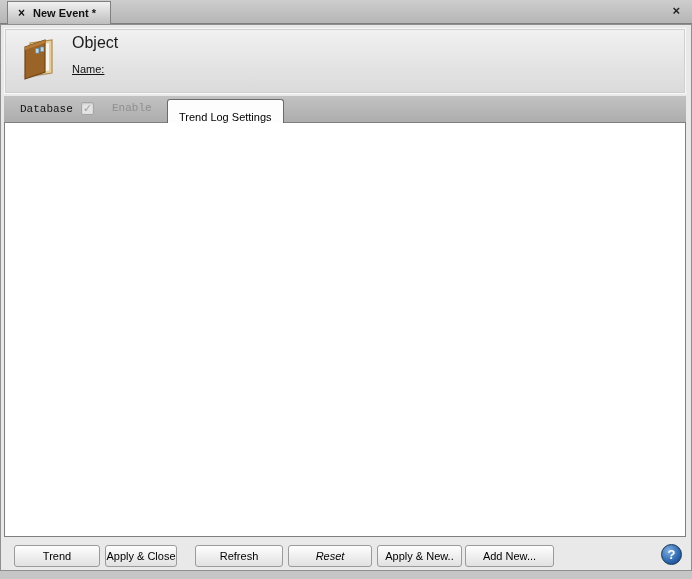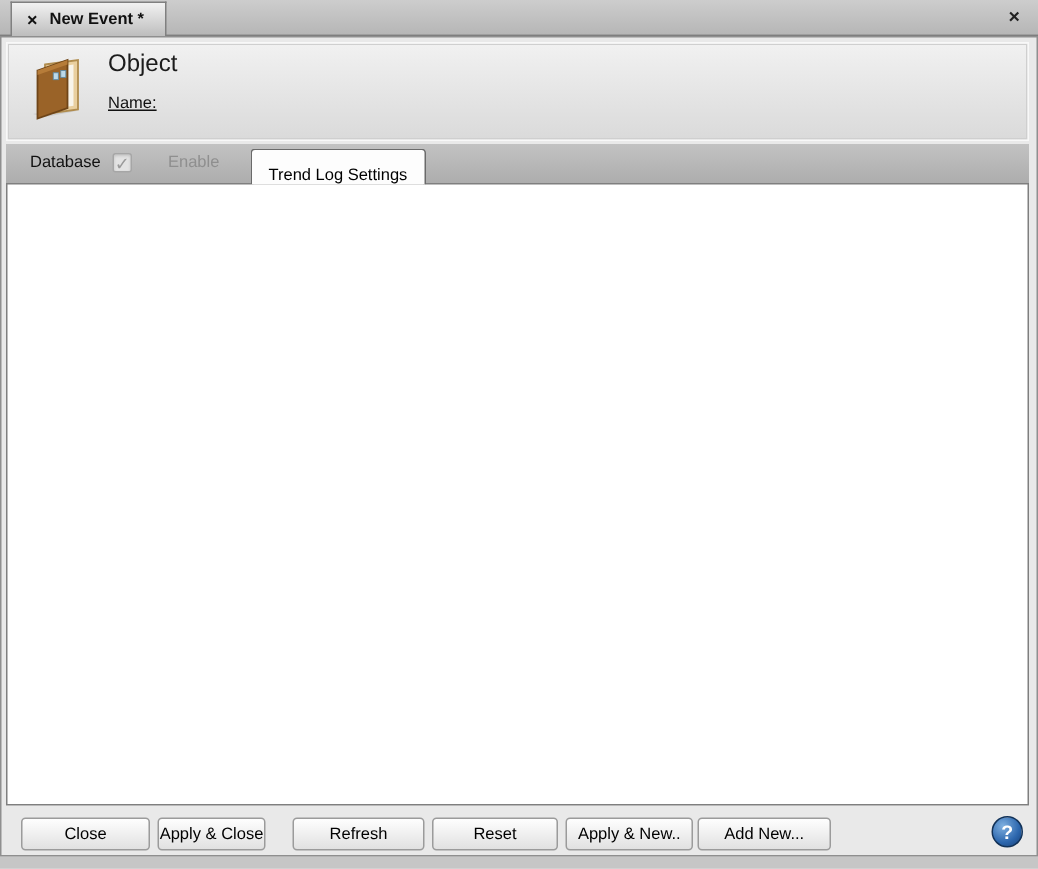--- a/index.html
+++ b/index.html
@@ -27,21 +27,21 @@
   .obj-icon { position:absolute; left:18px; top:36px; width:40px; height:46px; }
   .obj-title { position:absolute; left:72px; top:34px; font-size:16px; color:#1c1c1c; }
   .name-label { position:absolute; left:72px; top:63px;text-decoration:underline; }
   .name-input { position:absolute; left:122px; top:58px; width:545px; height:22px;
                 border:1px solid #6f8191; background:#fff; padding:0 5px; font-size:11px;
                 font-family:inherit; }
 
   
   .tabbar { position:absolute; left:4px; top:96px; width:682px; height:26px;
             background:linear-gradient(#c2c2c2,#adadad); }
-  .flat-tab { position:absolute; top:6px; display:flex; gap:8px; }
+  .flat-tab { position:absolute; top:6px; display:flex; align-items:center; gap:8px;font-family:Liberation Mono, monospace; }
   .flat-tab.disabled { color:#8f8f8f; }
   .active-tab { position:absolute; left:163px; top:3px; height:24px; padding:0 11px;
                 display:flex; align-items:flex-end; background:#fdfdfd; border:1px solid #6a6a6a;
                 border-bottom:none; border-radius:3px 3px 0 0; z-index:3; color:#000; }
 
   
   .content { position:absolute; left:4px; top:122px; width:682px; height:415px;
              background:#fff; border:1px solid #7f7f7f; z-index:1; }
 
   
@@ -302,21 +302,21 @@
     <span class="spin">
       <button>
           <span class="tri-up"></span>
         </button>
       <button>
           <span class="tri-dn"></span>
         </button>
     </span>
   </div>
 
-  <button class="btn" style="left:14px;  width:86px;">Close</button>
+  <button class="btn" style="left:14px;  width:86px;">Trend</button>
   <button class="btn" style="left:105px; width:72px;">Apply &amp; Close</button>
   <button class="btn" style="left:195px; width:88px;">Refresh</button>
-  <button class="btn" style="left:288px; width:84px;">Reset</button>
+  <button class="btn" style="left:288px; width:84px;font-style:italic;">Reset</button>
   <button class="btn" style="left:465px; width:89px;">Add New...</button>
   <button class="btn" style="left:377px; width:85px;">Apply &amp; New..</button>
   <div class="help">?</div>
 
 </div>
 
 </body></html>

